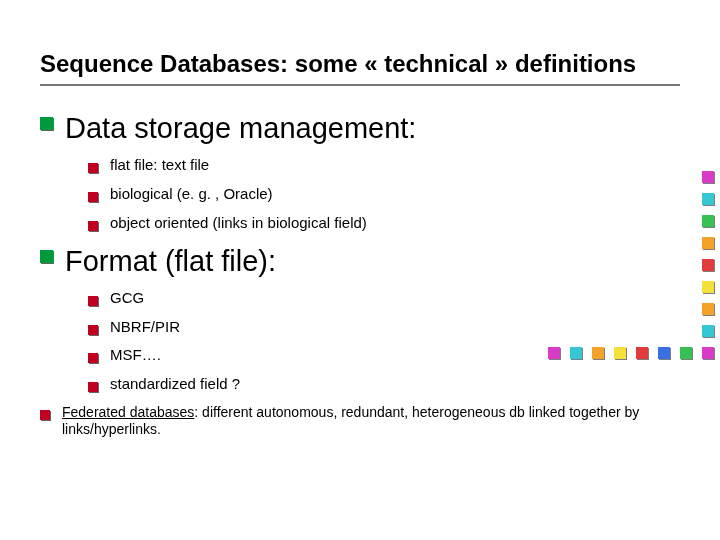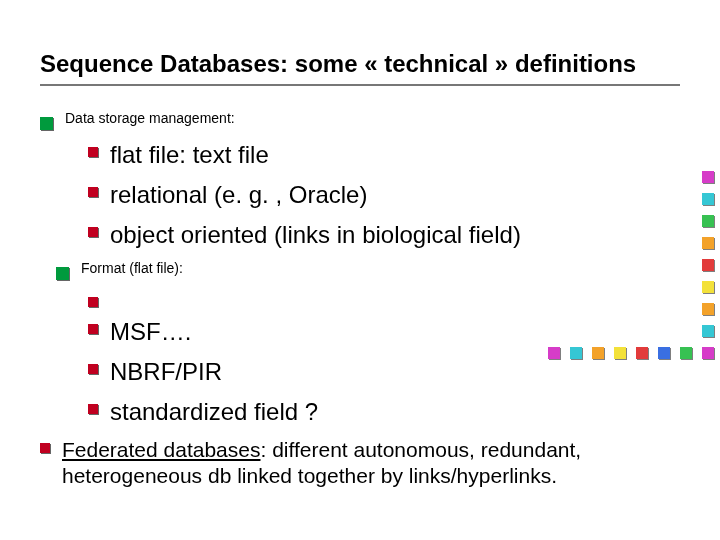--- a/index.html
+++ b/index.html
@@ -26,27 +26,27 @@
   }
   .rule {
     height: 0;
     border-top: 2px solid #777;
     margin: 2px 0 24px 0;
   }
   .lvl1 {
     display: flex;
     align-items: flex-start;
     margin: 4px 0 2px 0;
-    font-size: 14px;
+    font-size: 29px;
   }
   .lvl2 {
     display: flex;
     align-items: flex-start;
     margin: 10px 0;
-    font-size: 24px;
+    font-size: 15px;
     padding-left: 48px;
   }
   .sq {
     flex: 0 0 auto;
     margin-top: 7px;
     margin-right: 12px;
     position: relative;
   }
   .sq-big {
     width: 13px; height: 13px;
@@ -86,48 +86,49 @@
   <div class="lvl1">
     <div class="sq sq-big"></div>
     <div class="txt">Data storage management:</div>
   </div>
   <div class="lvl2">
     <div class="sq sq-small"></div>
     <div class="txt">flat file: text file</div>
   </div>
   <div class="lvl2">
     <div class="sq sq-small"></div>
-    <div class="txt">relational (e. g. , Oracle)</div>
+    <div class="txt">biological (e. g. , Oracle)</div>
   </div>
   <div class="lvl2">
     <div class="sq sq-small"></div>
     <div class="txt">object oriented (links in biological field)</div>
   </div>
 
-  <div class="lvl1" style="margin-top:8px;margin-left:16px;">
+  <div class="lvl1" style="margin-top:8px;">
     <div class="sq sq-big"></div>
     <div class="txt">Format (flat file):</div>
   </div>
   <div class="lvl2">
     <div class="sq sq-small"></div>
+    <div class="txt">GCG</div>
+  </div>
+  <div class="lvl2">
+    <div class="sq sq-small"></div>
+    <div class="txt">NBRF/PIR</div>
   </div>
   <div class="lvl2">
     <div class="sq sq-small"></div>
     <div class="txt">MSF…. </div>
   </div>
   <div class="lvl2">
     <div class="sq sq-small"></div>
-    <div class="txt">NBRF/PIR</div>
-  </div>
-  <div class="lvl2">
-    <div class="sq sq-small"></div>
     <div class="txt">standardized field ?</div>
   </div>
 
-  <div class="lvl1" style="font-size:21px; margin-top:10px;">
+  <div class="lvl1" style="font-size:14px; margin-top:10px;">
     <div class="sq sq-small" style="margin-top:6px;"></div>
     <div class="txt">
       <span class="u">Federated databases</span><span>: different autonomous, redundant, heterogeneous db linked together by links/hyperlinks.</span>
     </div>
   </div>
 
   <div class="deco">
 
     <div class="ds" style="right: 0px; top: 0px; background: rgb(214, 60, 200);"></div>
     <div class="ds" style="right: 0px; top: 22px; background: rgb(53, 199, 212);"></div>

